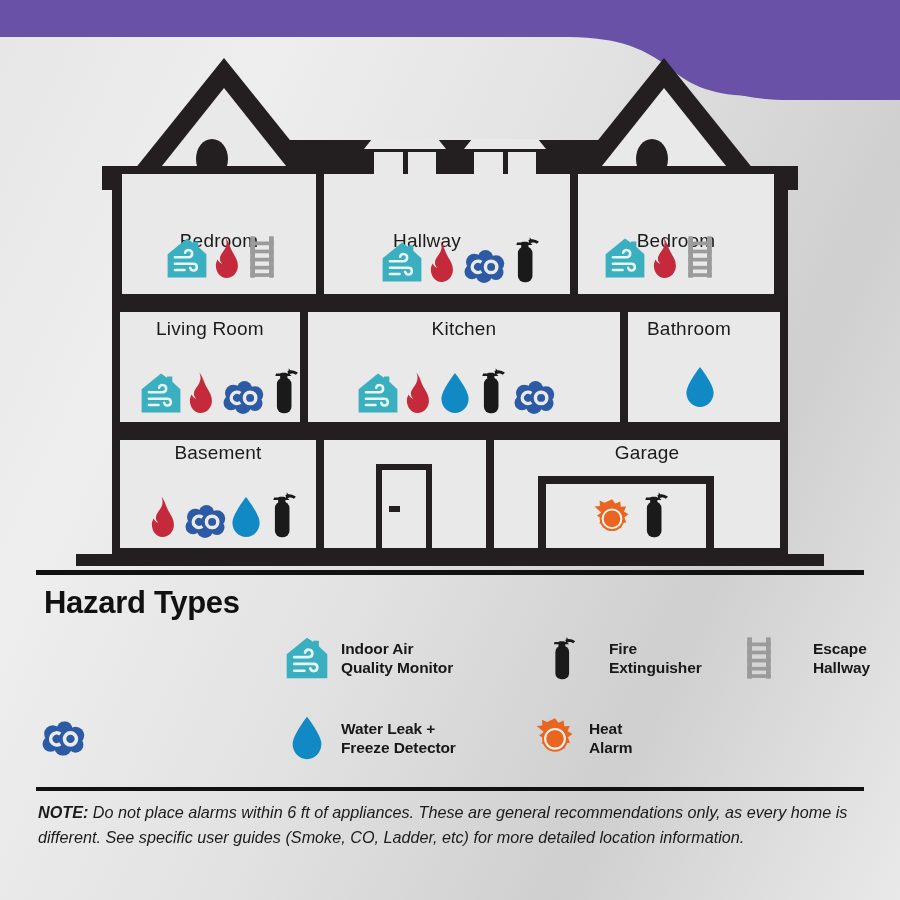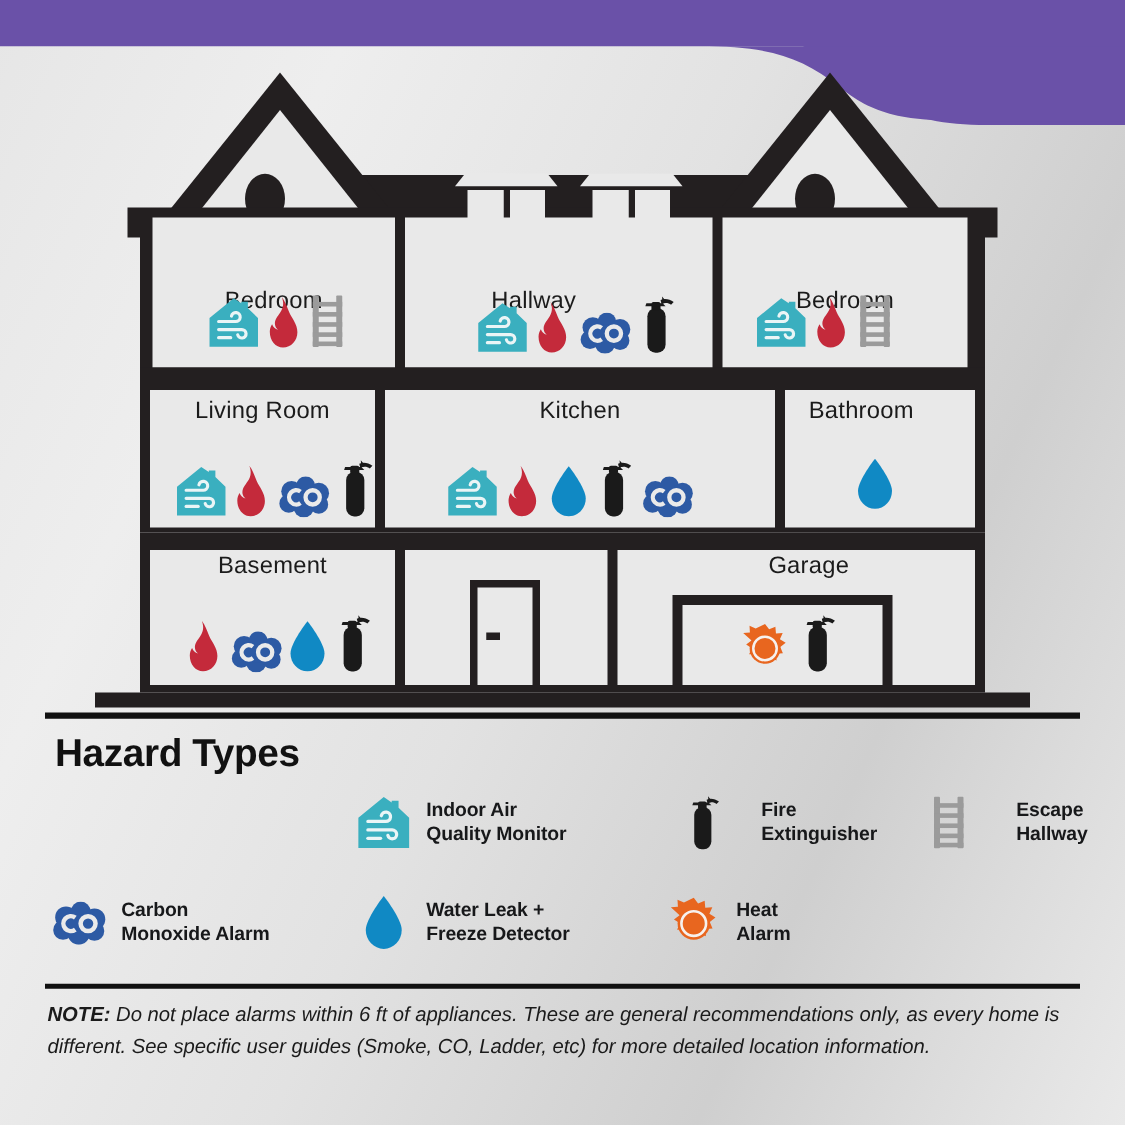--- a/index.html
+++ b/index.html
@@ -383,24 +383,20 @@
         <span>Hallway</span>
       </span>
     </div>
 
     <div class="legend-item" style="left:40px;top:142px;">
       <span class="legend-ico">
         <svg width="44" height="35" viewBox="0 0 56 44">
             <use href="#ico-co"></use>
           </svg>
       </span>
-      <span class="legend-text">
-        <span>Carbon</span><br>
-        <span>Monoxide Alarm</span>
-      </span>
     </div>
 
     <div class="legend-item" style="left:284px;top:142px;">
       <span class="legend-ico">
         <svg width="34" height="44" viewBox="0 0 40 52">
             <use href="#ico-drop"></use>
           </svg>
       </span>
       <span class="legend-text">
         <span>Water Leak +</span><br>

